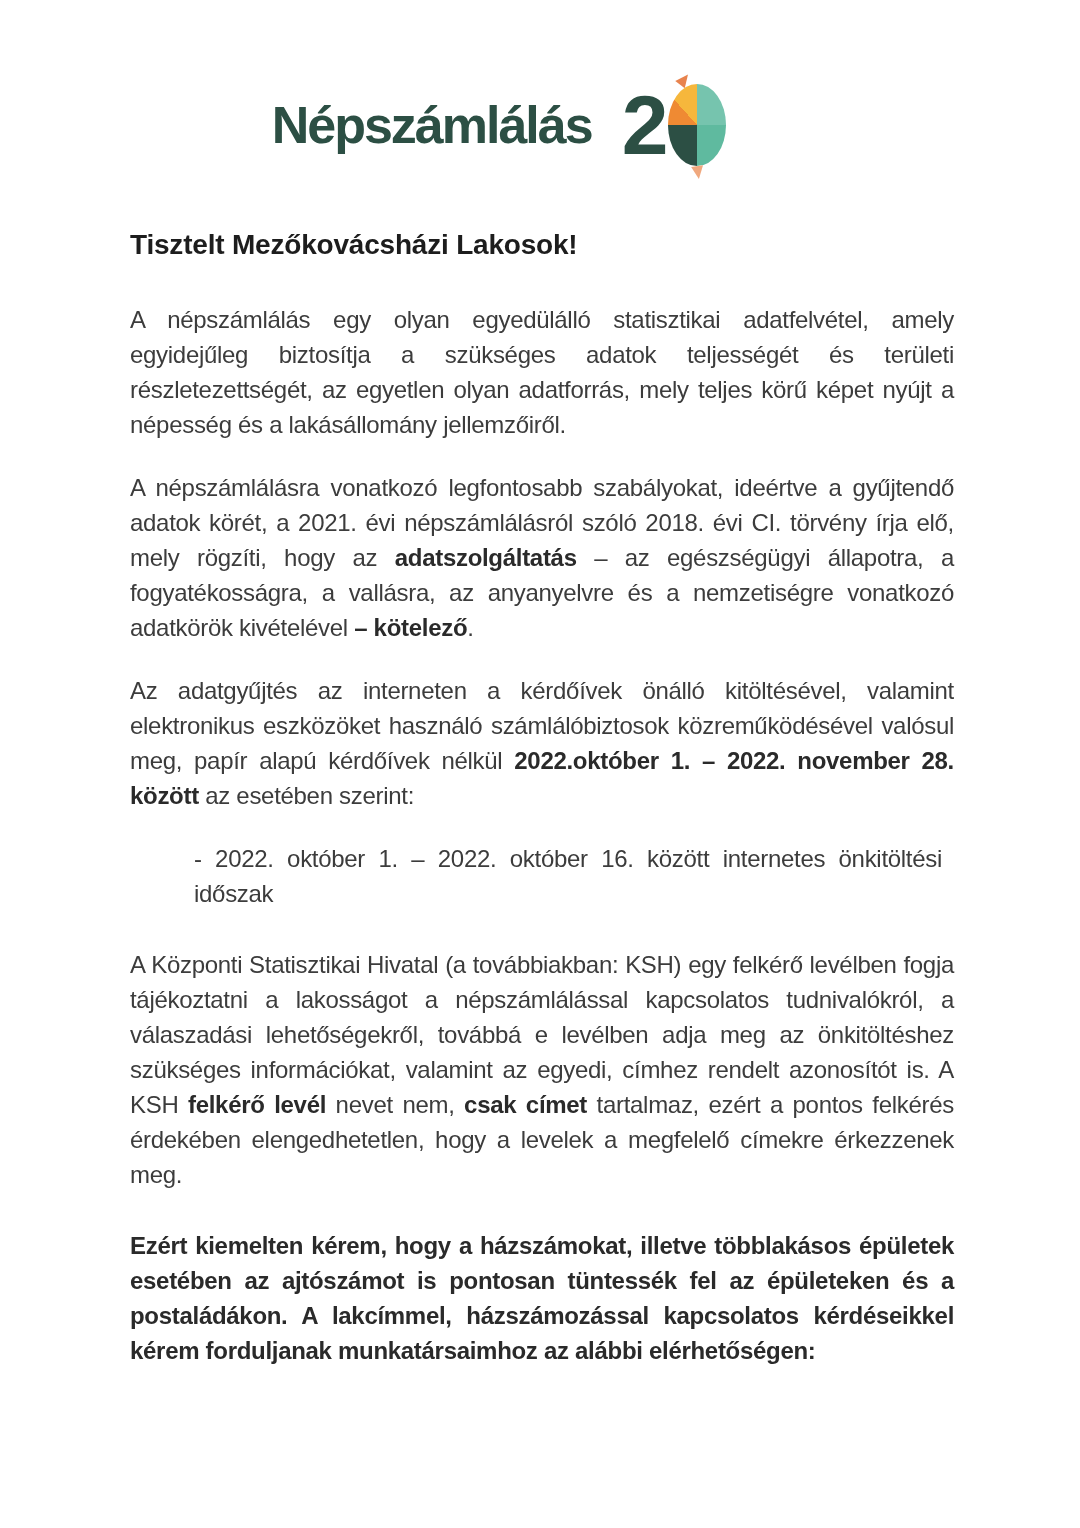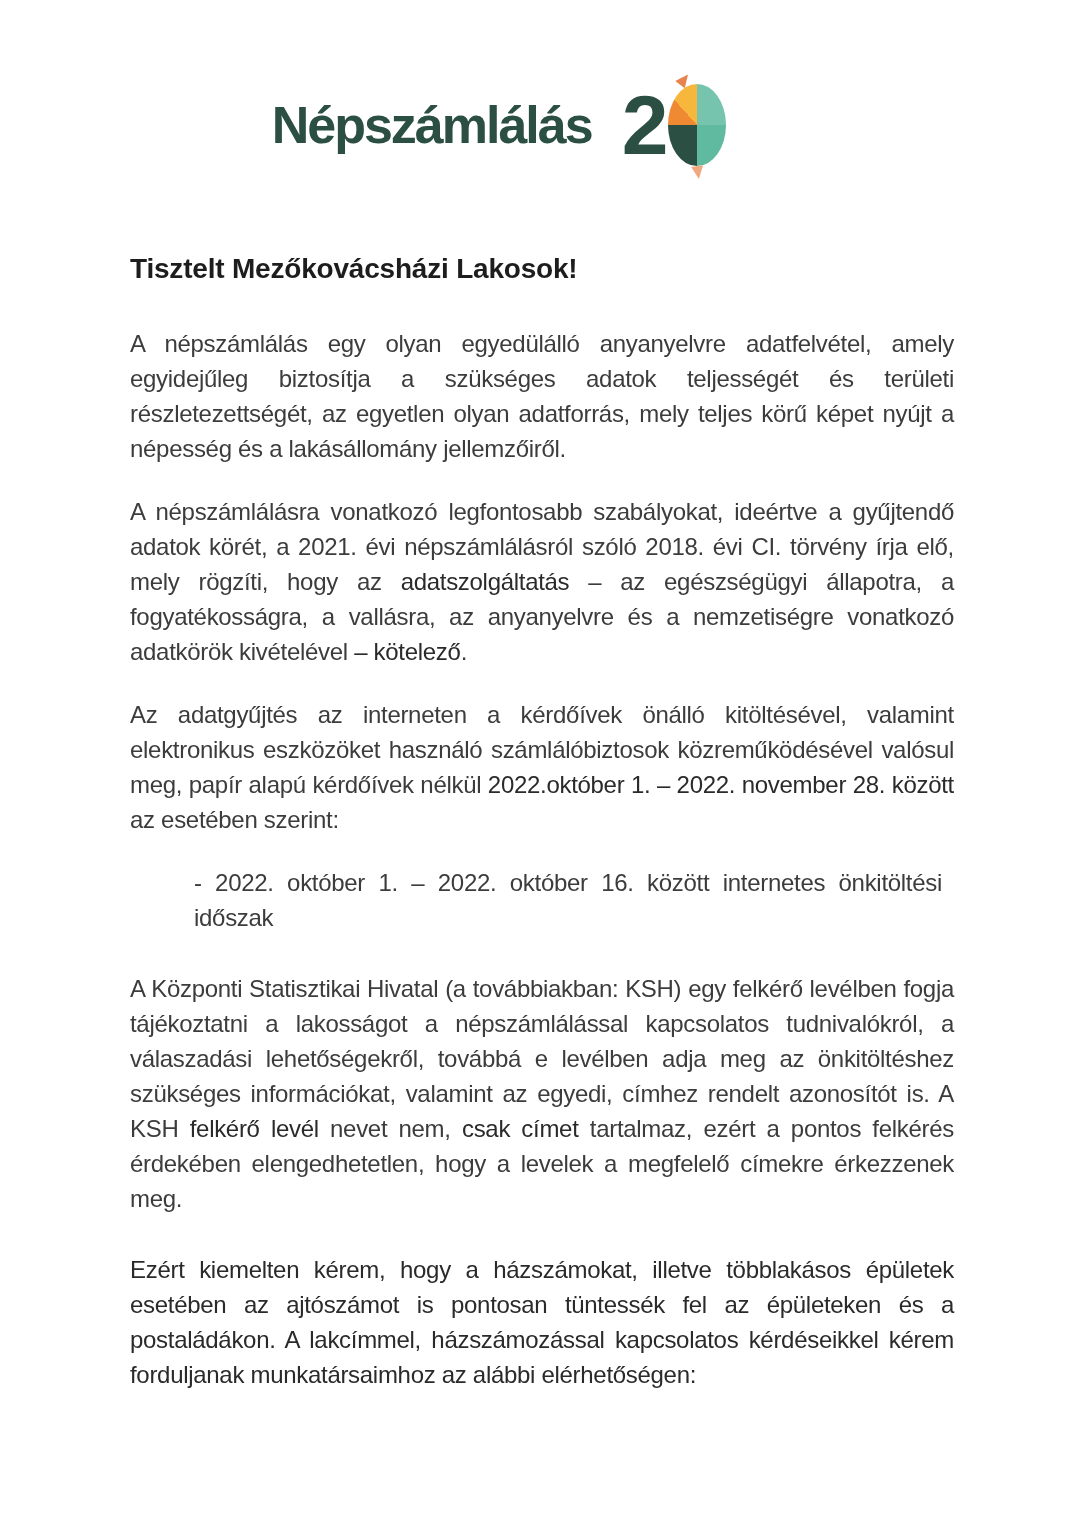--- a/index.html
+++ b/index.html
@@ -50,51 +50,51 @@
   }
   .arrow-bottom {
     position: absolute; bottom: -13px; left: 24px; width: 0; height: 0;
     border-left: 6px solid transparent; border-right: 6px solid transparent;
     border-top: 13px solid var(--arrow-peach);
     transform: rotate(-8deg);
   }
 
   
   h1.salutation {
-    margin: 72px 0 40px;
+    margin: 48px 0 40px;
     font-size: 28px; line-height: 34px; font-weight: bold; color: #1d1d1d;
     letter-spacing: -0.2px;
   }
   #letter-body { font-size: 24px; line-height: 35px; letter-spacing: -0.3px; }
   #letter-body p { text-align: justify; }
   .block { margin: 0 0 28px; }
   .list-item { margin: 0 12px 36px 64px; }
   .emphasis { margin: 36px 0 40px; color: #2a2a2a; }
-  .b { font-weight: normal; color: #2a2a2a; }
+  .b { font-weight: bold; color: #2a2a2a; }
 </style>
 </head>
 <body>
 
 <div class="page">
 
   <header class="logo">
     <span class="logo-word">Népszámlálás</span>
     <span class="logo-year">
       <span>2</span>
       <span class="logo-zero">
         <span class="arrow-top"></span>
         <span class="arrow-bottom"></span>
       </span>
     </span>
   </header>
 
   <h1 class="salutation">Tisztelt Mezőkovácsházi Lakosok!</h1>
 
   <main id="letter-body">
-      <p class="block paragraph"><span>A népszámlálás egy olyan egyedülálló anyanyelvre adatfelvétel, amely egyidejűleg biztosítja a szükséges adatok teljességét és területi részletezettségét, az egyetlen olyan adatforrás, mely teljes körű képet nyújt a népesség és a lakásállomány jellemzőiről.</span></p>
+      <p class="block paragraph"><span>A népszámlálás egy olyan egyedülálló statisztikai adatfelvétel, amely egyidejűleg biztosítja a szükséges adatok teljességét és területi részletezettségét, az egyetlen olyan adatforrás, mely teljes körű képet nyújt a népesség és a lakásállomány jellemzőiről.</span></p>
       <p class="block paragraph"><span>A népszámlálásra vonatkozó legfontosabb szabályokat, ideértve a gyűjtendő adatok körét, a 2021. évi népszámlálásról szóló 2018. évi CI. törvény írja elő, mely rögzíti, hogy az </span><span class="b">adatszolgáltatás</span><span> – az egészségügyi állapotra, a fogyatékosságra, a vallásra, az anyanyelvre és a nemzetiségre vonatkozó adatkörök kivételével </span><span class="b">– kötelező</span><span>.</span></p>
       <p class="block paragraph"><span>Az adatgyűjtés az interneten a kérdőívek önálló kitöltésével, valamint elektronikus eszközöket használó számlálóbiztosok közreműködésével valósul meg, papír alapú kérdőívek nélkül </span><span class="b">2022.október 1. – 2022. november 28. között</span><span> az esetében szerint:</span></p>
       <p class="block list-item"><span>- 2022. október 1. – 2022. október 16. között internetes önkitöltési időszak</span></p>
       <p class="block paragraph"><span>A Központi Statisztikai Hivatal (a továbbiakban: KSH) egy felkérő levélben fogja tájékoztatni a lakosságot a népszámlálással kapcsolatos tudnivalókról, a válaszadási lehetőségekről, továbbá e levélben adja meg az önkitöltéshez szükséges információkat, valamint az egyedi, címhez rendelt azonosítót is. A KSH </span><span class="b">felkérő levél</span><span> nevet nem, </span><span class="b">csak címet</span><span> tartalmaz, ezért a pontos felkérés érdekében elengedhetetlen, hogy a levelek a megfelelő címekre érkezzenek meg.</span></p>
       <p class="block emphasis"><span class="b">Ezért kiemelten kérem, hogy a házszámokat, illetve többlakásos épületek esetében az ajtószámot is pontosan tüntessék fel az épületeken és a postaládákon.  A lakcímmel, házszámozással kapcsolatos kérdéseikkel kérem forduljanak munkatársaimhoz az alábbi elérhetőségen:</span></p>
     </main>
 
 </div>
 
 </body></html>

